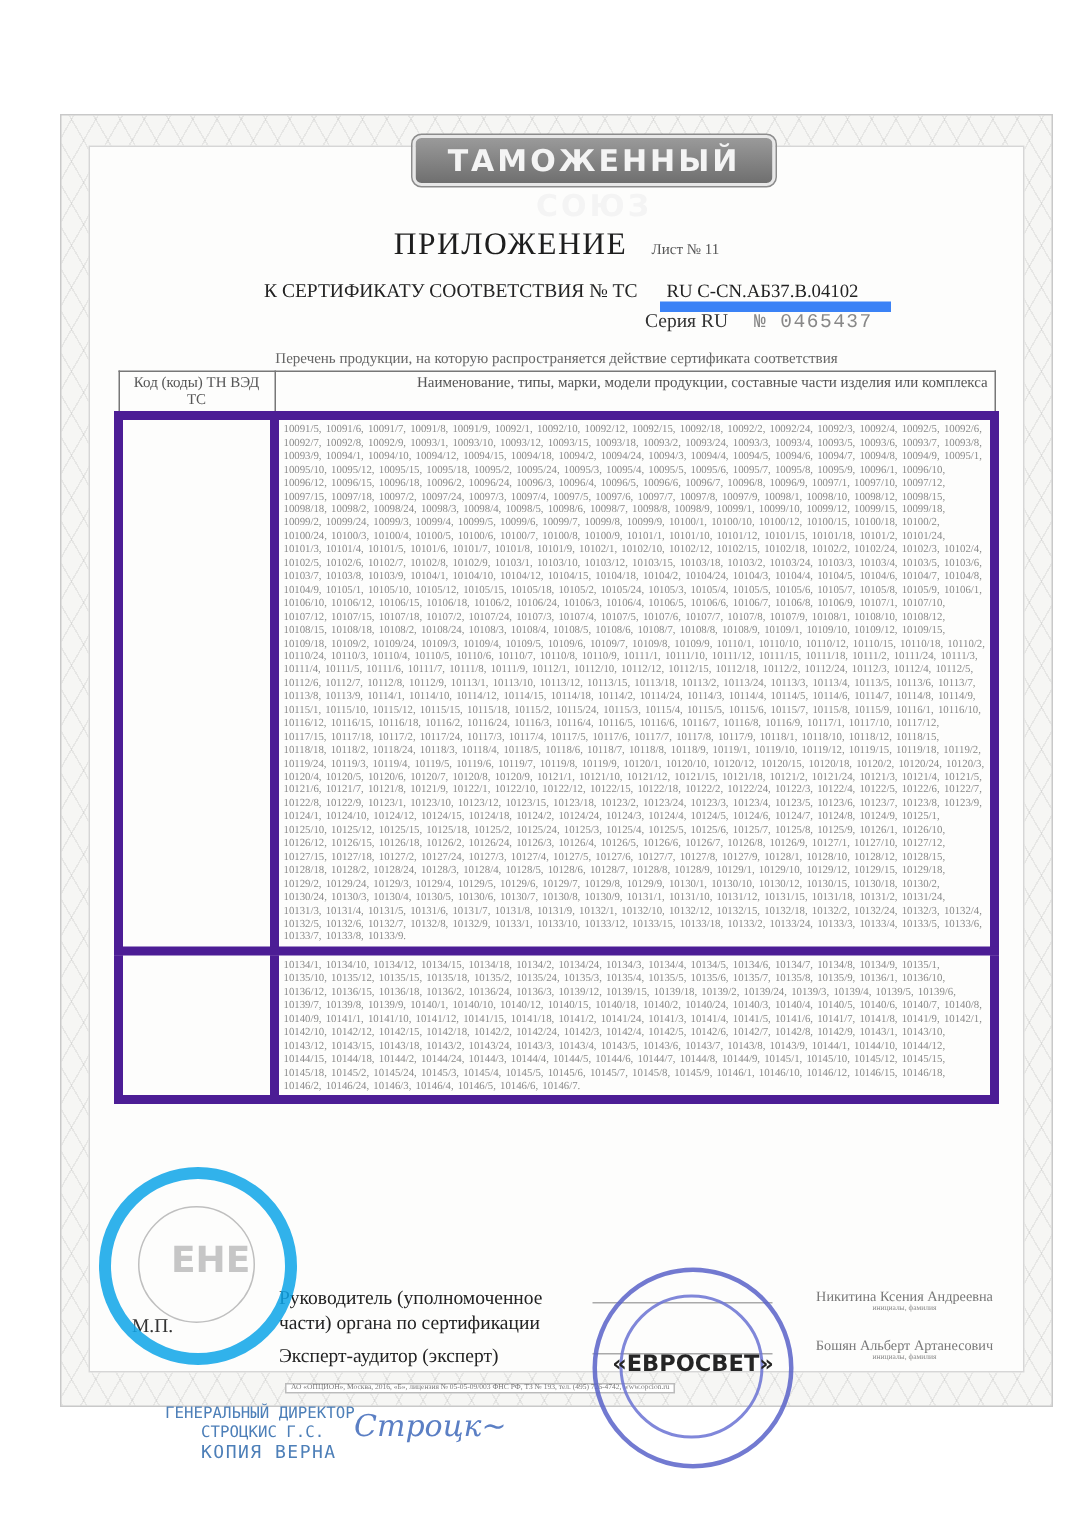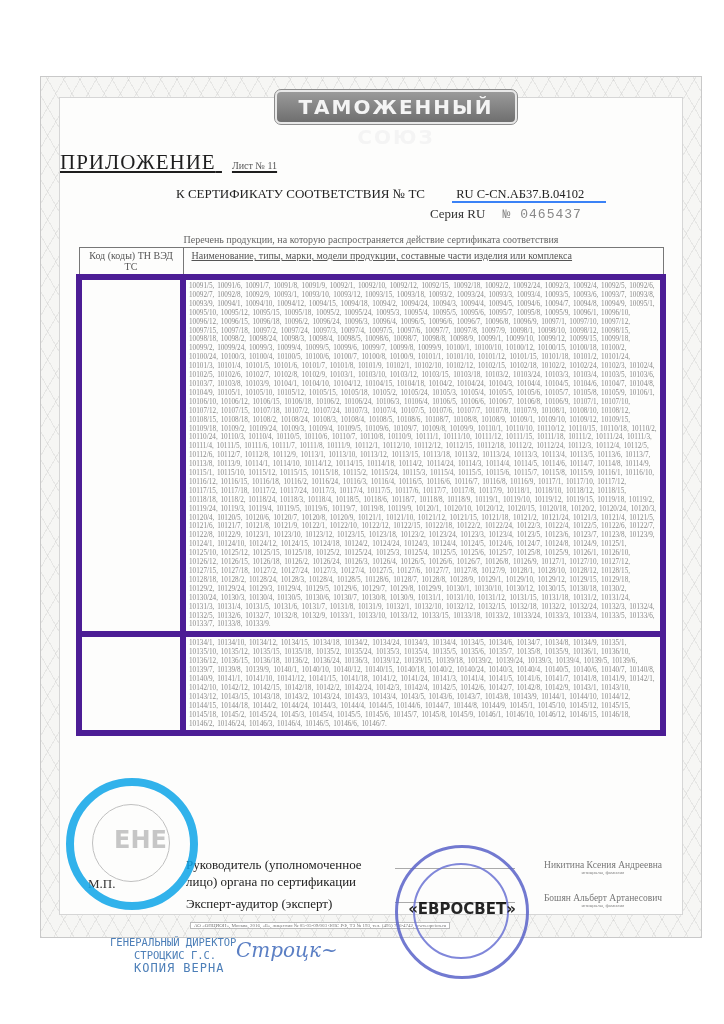--- a/index.html
+++ b/index.html
@@ -6,31 +6,31 @@
   body{width:724px;height:1024px;position:relative;overflow:hidden;font-family:"Liberation Serif","DejaVu Serif",serif;color:#2a2a2a;}
   .sheet{position:absolute;left:40px;top:76px;width:660px;height:860px;background:#f6f6f4;
     background-image:
       repeating-linear-gradient(60deg, rgba(160,160,160,.18) 0 1px, transparent 1px 14px),
       repeating-linear-gradient(-60deg, rgba(160,160,160,.18) 0 1px, transparent 1px 14px);
     border:1px solid #c9c9c9;}
   .inner{position:absolute;left:18px;top:20px;right:18px;bottom:22px;background:#fdfdfc;border:1px solid #d6d6d6;}
   .banner{position:absolute;left:215px;top:-8px;width:238px;height:30px;background:linear-gradient(#9a9a9a,#6f6f6f);
     border:2px solid #e8e8e8;outline:1px solid #8c8c8c;border-radius:6px;color:#f4f4f4;font-family:"DejaVu Sans",sans-serif;
     font-weight:bold;font-size:20px;letter-spacing:2px;text-align:center;line-height:30px;}
-  .title{position:absolute;left:0;right:0;top:52px;text-align:left;font-size:21px;letter-spacing:1px;color:#1e1e1e;text-decoration:underline;}
+  .title{position:absolute;left:0;right:0;top:52px;text-align:center;font-size:21px;letter-spacing:1px;color:#1e1e1e;}
   .title .sheetno{font-size:10px;letter-spacing:0;margin-left:10px;color:#555;}
   .certline{position:absolute;left:116px;top:88px;font-size:13px;color:#222;}
-  .certline .num{border-bottom:2px solid #3b82f6;padding:0 22px 0 4px;margin-left:24px;font-size:12.5px;}
+  .certline .num{border-bottom:7px solid #3b82f6;padding:0 22px 0 4px;margin-left:12px;font-size:12.5px;}
   .series{position:absolute;left:370px;top:108px;font-size:13px;color:#333;}
   .series .sn{font-family:"Liberation Mono",monospace;color:#888;margin-left:14px;letter-spacing:1px;}
   .listcap{position:absolute;left:0;right:0;top:136px;text-align:center;font-size:10px;color:#666;}
   table.codes{position:absolute;left:16px;top:149px;width:590px;border-collapse:collapse;font-size:7.2px;color:#8a8a8a;}
   table.codes th{border:1px solid #777;font-weight:normal;font-size:10px;color:#555;padding:2px 4px;vertical-align:top;}
   table.codes th.c1{width:92px;text-align:center;line-height:11px;}
-  table.codes th.c2{text-align:left;padding-left:8px;text-decoration:underline;}
+  table.codes th.c2{text-align:right;padding-left:8px;}
   table.codes td{border:6px solid #4c1d95;vertical-align:top;padding:2px 3px;line-height:8.9px;font-family:"Liberation Serif",serif;word-spacing:1px;}
   table.codes td.k{width:92px;}
   .sig{position:absolute;font-size:13px;color:#222;}
   .mp{position:absolute;left:32px;top:800px;font-size:13px;color:#333;}
   .name{position:absolute;font-size:9.5px;color:#777;text-align:center;}
   .name small{display:block;font-size:5px;color:#888;}
   .dash{position:absolute;height:1px;background:#aaa;}
   .printer{position:absolute;left:190px;top:922px;font-size:5px;color:#777;background:#fff;padding:0 3px;border:1px solid #bbb;}
   .stamp-left{position:absolute;left:66px;top:778px;width:116px;height:116px;border-radius:50%;border:8px solid #0ea5e9;opacity:.85;}
   .stamp-left .ring{position:absolute;left:18px;top:18px;width:76px;height:76px;border-radius:50%;border:1px solid #b5b5b5;}
@@ -82,21 +82,21 @@
           <td class="k"></td>
           <td>10134/1, 10134/10, 10134/12, 10134/15, 10134/18, 10134/2, 10134/24, 10134/3, 10134/4, 10134/5, 10134/6, 10134/7, 10134/8, 10134/9, 10135/1, 10135/10, 10135/12, 10135/15, 10135/18, 10135/2, 10135/24, 10135/3, 10135/4, 10135/5, 10135/6, 10135/7, 10135/8, 10135/9, 10136/1, 10136/10, 10136/12, 10136/15, 10136/18, 10136/2, 10136/24, 10136/3, 10139/12, 10139/15, 10139/18, 10139/2, 10139/24, 10139/3, 10139/4, 10139/5, 10139/6, 10139/7, 10139/8, 10139/9, 10140/1, 10140/10, 10140/12, 10140/15, 10140/18, 10140/2, 10140/24, 10140/3, 10140/4, 10140/5, 10140/6, 10140/7, 10140/8, 10140/9, 10141/1, 10141/10, 10141/12, 10141/15, 10141/18, 10141/2, 10141/24, 10141/3, 10141/4, 10141/5, 10141/6, 10141/7, 10141/8, 10141/9, 10142/1, 10142/10, 10142/12, 10142/15, 10142/18, 10142/2, 10142/24, 10142/3, 10142/4, 10142/5, 10142/6, 10142/7, 10142/8, 10142/9, 10143/1, 10143/10, 10143/12, 10143/15, 10143/18, 10143/2, 10143/24, 10143/3, 10143/4, 10143/5, 10143/6, 10143/7, 10143/8, 10143/9, 10144/1, 10144/10, 10144/12, 10144/15, 10144/18, 10144/2, 10144/24, 10144/3, 10144/4, 10144/5, 10144/6, 10144/7, 10144/8, 10144/9, 10145/1, 10145/10, 10145/12, 10145/15, 10145/18, 10145/2, 10145/24, 10145/3, 10145/4, 10145/5, 10145/6, 10145/7, 10145/8, 10145/9, 10146/1, 10146/10, 10146/12, 10146/15, 10146/18, 10146/2, 10146/24, 10146/3, 10146/4, 10146/5, 10146/6, 10146/7.</td>
         </tr>
       </tbody>
     </table>
   </div>
 </div>
 
 <div class="mp" style="left:88px;top:876px;">М.П.</div>
 <div class="sig" style="left:186px;top:857px;">Руководитель (уполномоченное</div>
-<div class="sig" style="left:186px;top:874px;">лицо) органа по сертификации</div>
+<div class="sig" style="left:186px;top:874px;">части) органа по сертификации</div>
 <div class="sig" style="left:186px;top:896px;">Эксперт-аудитор (эксперт)</div>
 
 <div class="dash" style="left:395px;top:868px;width:120px;"></div>
 <div class="dash" style="left:395px;top:902px;width:120px;"></div>
 
 <div class="name" style="left:528px;top:860px;width:150px;">
   <span>Никитина Ксения Андреевна</span>
   <small>инициалы, фамилия</small>
 </div>
 <div class="name" style="left:528px;top:893px;width:150px;">

